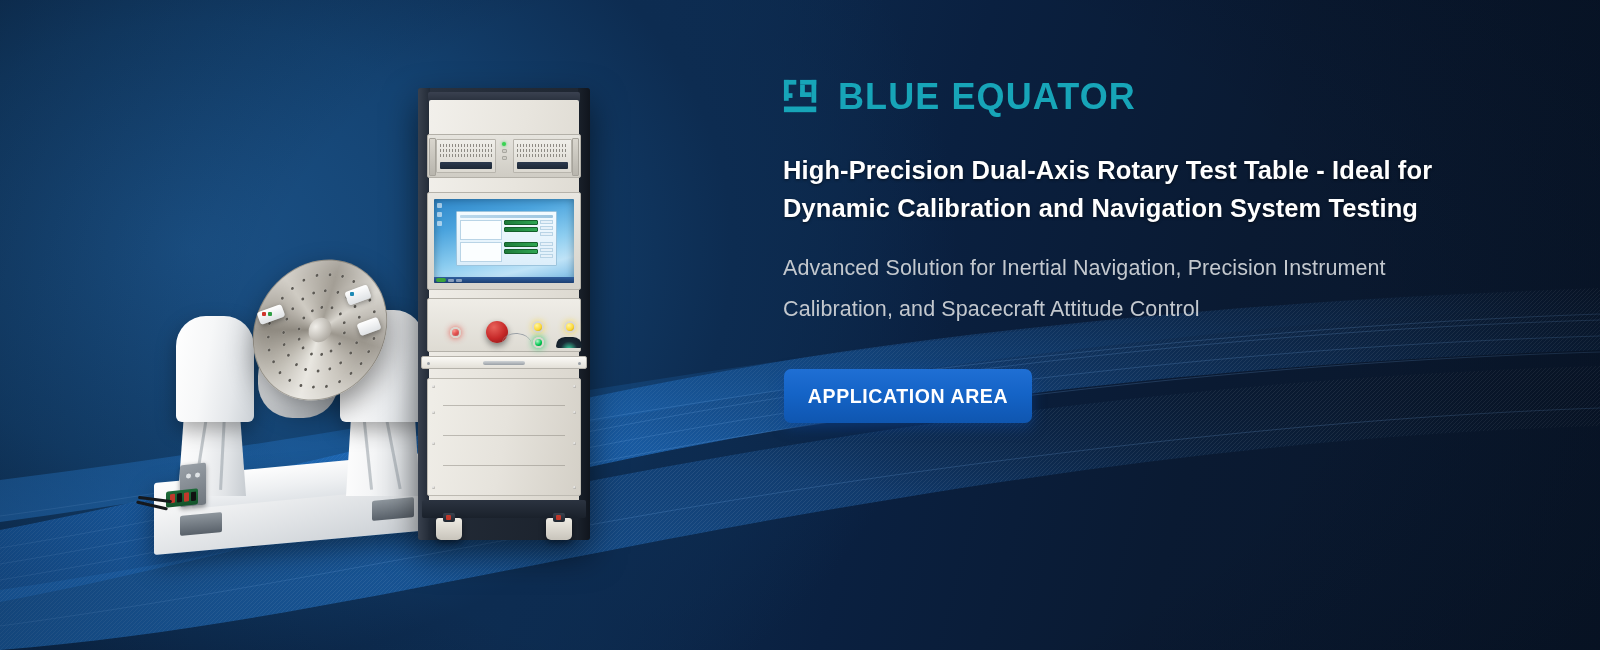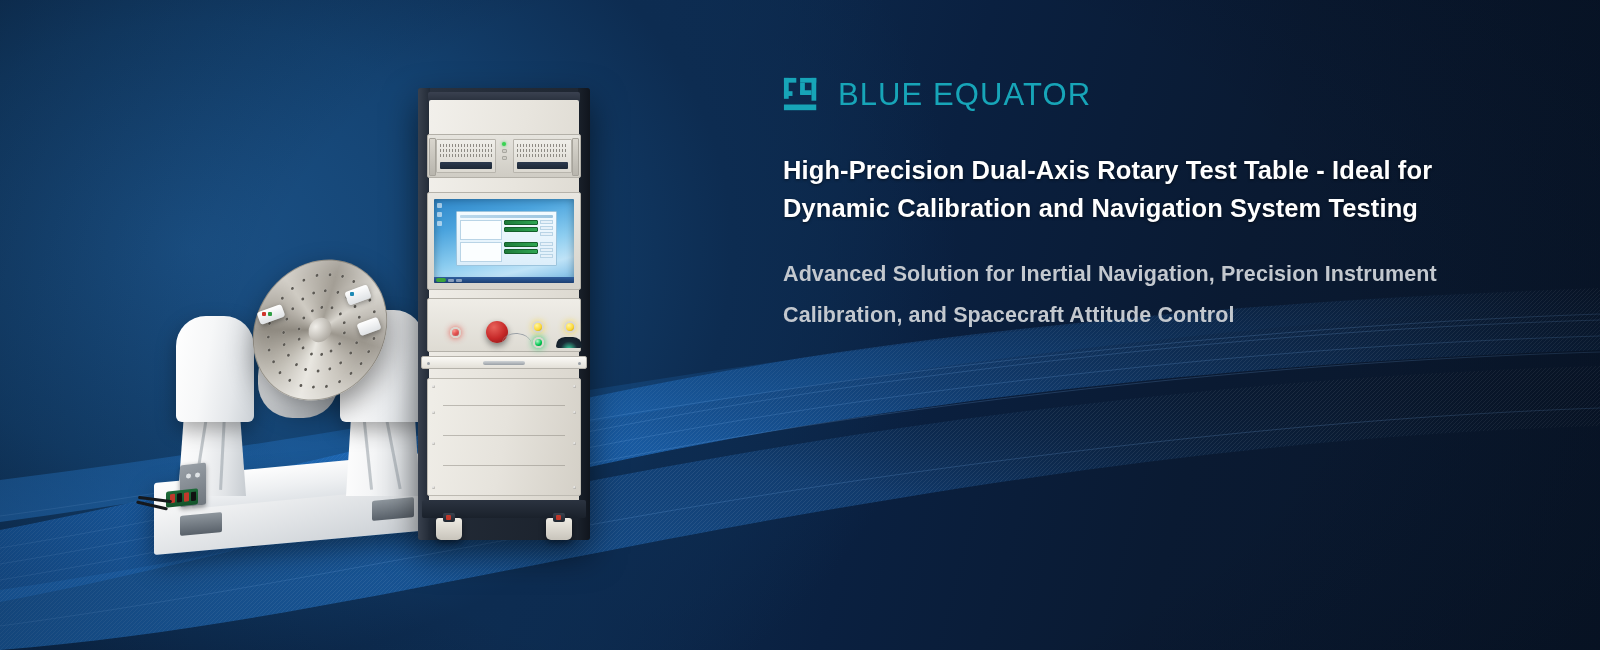--- a/index.html
+++ b/index.html
@@ -274,34 +274,34 @@
     background:#c0392b; border-radius:1px; }
   .foot.f-left  { left:18px; }
   .foot.f-right { right:18px; }
 
   
   .content { position:absolute; left:783px; top:0; width:700px; height:650px; }
 
   .brand { position:absolute; top:76px; left:0; display:flex; align-items:center; gap:17px; }
   .brand-mark { width:38px; height:38px; display:block; }
   .brand-name {
-    font-size:31px; font-weight:400; letter-spacing:1.1px; color:#17a5b8;
+    font-size:36px; font-weight:700; letter-spacing:1.1px; color:#17a5b8;
     font-family:"Liberation Sans", sans-serif;
   }
 
   .headline {
     position:absolute; top:152px; left:0; width:680px;
     font-size:25.5px; font-weight:700; line-height:1.48; color:#ffffff;
     letter-spacing:.1px;
     text-shadow:0 1px 3px rgba(0,0,0,.55);
   }
 
   .subhead {
-    position:absolute; top:254px; left:0; width:660px;
-    font-size:21.5px; font-weight:700; line-height:1.9; color:#c3c8ce;
+    position:absolute; top:248px; left:0; width:660px;
+    font-size:21.5px; font-weight:400; line-height:1.9; color:#c3c8ce;
     letter-spacing:.1px;
   }
 
   .app-btn {
     position:absolute; top:369px; left:1px;
     width:248px; height:54px;
     background:linear-gradient(180deg,#1f6fd4 0%,#1463c6 48%,#0f56b0 100%);
     border:none; border-radius:7px;
     color:#ffffff; font-size:19.5px; font-weight:700; letter-spacing:.6px;
     font-family:"Liberation Sans", sans-serif;
@@ -594,15 +594,16 @@
           <rect x="1" y="16" width="9" height="5"></rect>
         </g>
       </svg>
       <span class="brand-name">BLUE EQUATOR</span>
     </div>
 
     <h1 class="headline">High-Precision Dual-Axis Rotary Test Table - Ideal for Dynamic Calibration and Navigation System Testing</h1>
 
     <p class="subhead">Advanced Solution for Inertial Navigation, Precision Instrument Calibration, and Spacecraft Attitude Control</p>
 
+    <button class="app-btn">APPLICATION AREA</button>
 
   </div>
 </div>
 
 </body></html>

